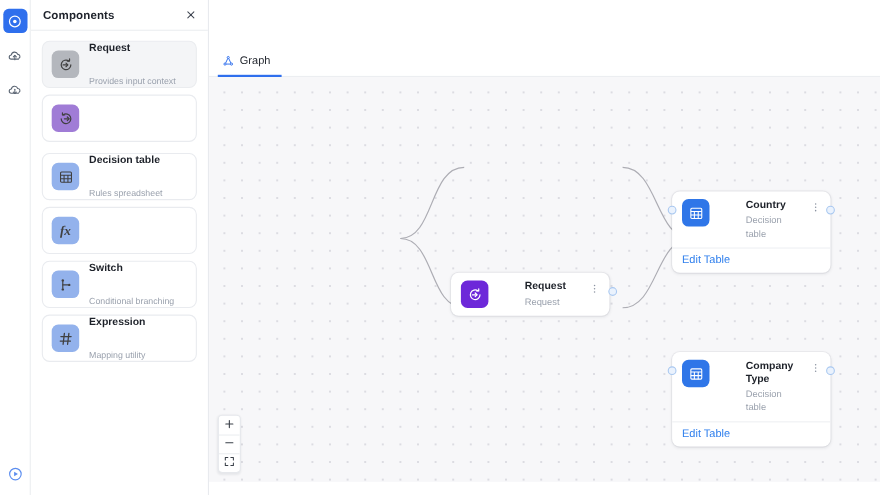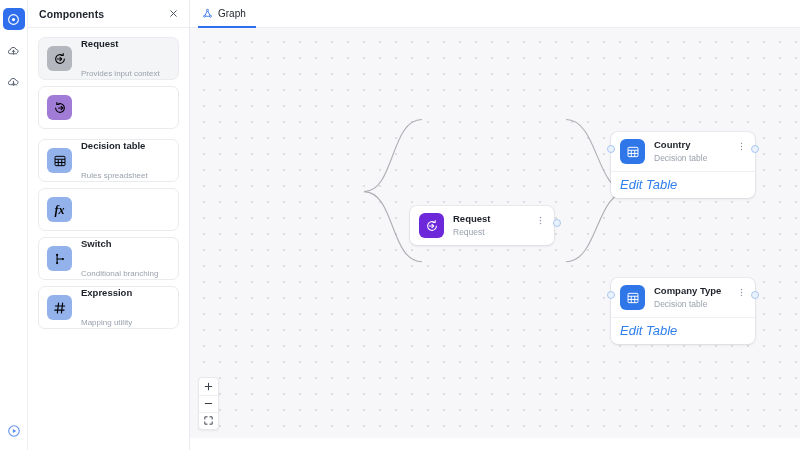--- a/index.html
+++ b/index.html
@@ -58,35 +58,36 @@
     padding: 0 8px;
     margin-bottom: 6px;
     background: #ffffff;
   }
   .comp.shaded { background: #f4f5f7; border-color: #eaecef; }
   .comp.gap { margin-top: 10px; }
   .comp-ico {
     width: 25px; height: 25px; border-radius: 6px;
     flex: 0 0 25px;
     display: flex; align-items: center; justify-content: center;
-    color: #000000;
+    color: #404040;
     margin-right: 9px;
   }
   .comp-txt { min-width: 0; }
   .comp-name { font-size: 9.5px; font-weight: bold; color: #1d2129; line-height: 12px; }
   .comp-desc { font-size: 8px; color: #9aa1ad; line-height: 12px; margin-top: 18px; }
 
   
   .main { flex: 1 1 auto; display: flex; flex-direction: column; min-width: 0; }
   .tabbar {
     height: 28px; flex: 0 0 28px;
     background: #ffffff;
     border-bottom: 1px solid #eceef1;
     display: flex; align-items: stretch;
     padding-left: 8px;
+    margin-top: 42px;
   }
   .tab {
     display: flex; align-items: center; gap: 5px;
     padding: 0 10px 0 4px;
     font-size: 10px; color: #23272f;
     position: relative;
   }
   .tab.active::after {
     content: ""; position: absolute; left: 0; right: 0; bottom: -1px;
     height: 2px; background: #2f6fed;
@@ -104,37 +105,37 @@
   }
   .edges { position: absolute; inset: 0; width: 100%; height: 100%; }
 
   .node {
     position: absolute;
     background: #ffffff;
     border-radius: 7px;
     box-shadow: 0 1px 3px rgba(22,30,45,.10), 0 0 0 1px rgba(22,30,45,.045);
     overflow: hidden;
   }
-  .node-main { display: flex; align-items: flex-start; padding: 7px 8px 7px 9px; }
+  .node-main { display: flex; align-items: flex-start; padding: 7px 8px 7px 9px; gap: 24px; }
   .node-ico {
     width: 25px; height: 25px; border-radius: 6px; flex: 0 0 25px;
     display: flex; align-items: center; justify-content: center;
     color: #fff; margin-right: 9px;
   }
   .node-txt { flex: 1 1 auto; min-width: 0; }
   .node-title { font-size: 9.5px; font-weight: bold; color: #1d2129; line-height: 12px; }
   .node-sub { font-size: 8.5px; color: #9aa1ad; line-height: 12px; margin-top: 1px; }
   .node-menu {
     flex: 0 0 12px; height: 14px; color: #8b93a1;
     display: flex; align-items: center; justify-content: center; cursor: pointer;
   }
   .node-foot {
     border-top: 1px solid #eef0f3;
     padding: 5px 9px 6px 9px;
-    font-size: 13px; color: #2f7fed; cursor: pointer; font-style: italic;
+    font-size: 10px; color: #2f7fed; cursor: pointer;
   }
 
   .port {
     position: absolute;
     width: 8px; height: 8px; border-radius: 50%;
     background: #eaf2fd; border: 1.2px solid #a9c8f0;
     z-index: 4;
   }
 
   

